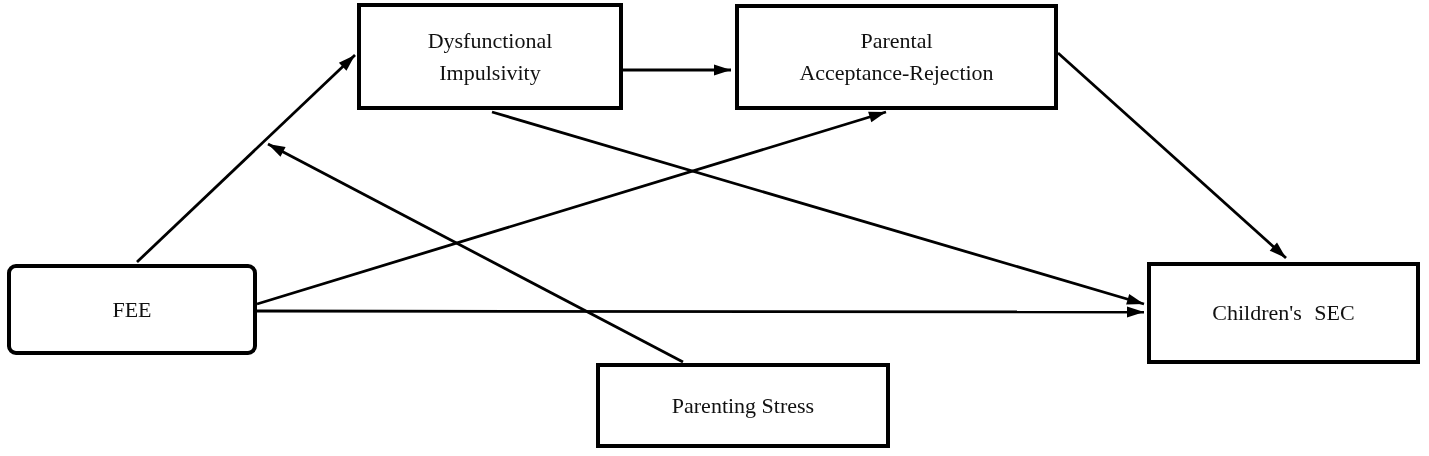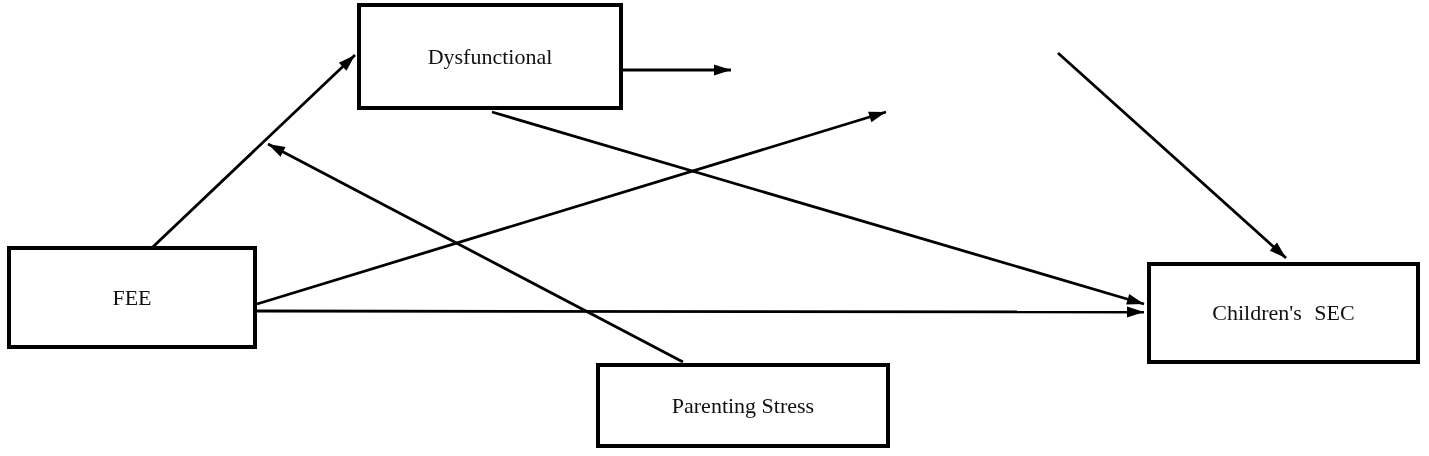--- a/index.html
+++ b/index.html
@@ -31,21 +31,21 @@
     flex-direction: column;
     align-items: center;
     justify-content: center;
     text-align: center;
     font-size: 22px;
     color: #111111;
     line-height: 1.45;
   }
   #node-impulsivity { left: 357px; top: 3px;   width: 266px; height: 107px; }
   #node-acceptance  { left: 735px; top: 4px;   width: 323px; height: 106px; }
-  #node-fee         { left: 7px;   top: 246px; width: 250px; height: 103px;  }
+  #node-fee         { left: 7px;   top: 264px; width: 250px; height: 91px; border-radius: 9px;  }
   #node-sec         { left: 1147px;top: 262px; width: 273px; height: 102px; word-spacing: 7px; }
   #node-stress      { left: 548px; top: 363px; width: 294px; height: 85px; margin-left: 48px;  }
   .node .lbl { display: block; }
 </style>
 </head>
 <body>
 
 <div class="canvas">
 
   <svg id="edges-layer" viewBox="0 0 1429 456" xmlns="http://www.w3.org/2000/svg">
@@ -60,22 +60,27 @@
         <line x1="257" y1="304" x2="886" y2="112" stroke="#000000" stroke-width="2.8" marker-end="url(#arrowhead)"></line>
         <line x1="257" y1="311" x2="1144" y2="312" stroke="#000000" stroke-width="2.8" marker-end="url(#arrowhead)"></line>
         <line x1="492" y1="112" x2="1144" y2="304" stroke="#000000" stroke-width="2.8" marker-end="url(#arrowhead)"></line>
         <line x1="1058" y1="53" x2="1286" y2="258" stroke="#000000" stroke-width="2.8" marker-end="url(#arrowhead)"></line>
         <line x1="683" y1="362" x2="268" y2="144" stroke="#000000" stroke-width="2.8" marker-end="url(#arrowhead)"></line>
       </g>
   </svg>
 
   <div class="node" id="node-impulsivity">
     <span class="lbl">Dysfunctional</span>
+    <span class="lbl">Impulsivity</span>
   </div>
 
+  <div class="node" id="node-acceptance">
+    <span class="lbl">Parental</span>
+    <span class="lbl">Acceptance-Rejection</span>
+  </div>
 
   <div class="node" id="node-fee">
     <span class="lbl">FEE</span>
   </div>
 
   <div class="node" id="node-sec">
     <span class="lbl">Children's SEC</span>
   </div>
 
   <div class="node" id="node-stress">

